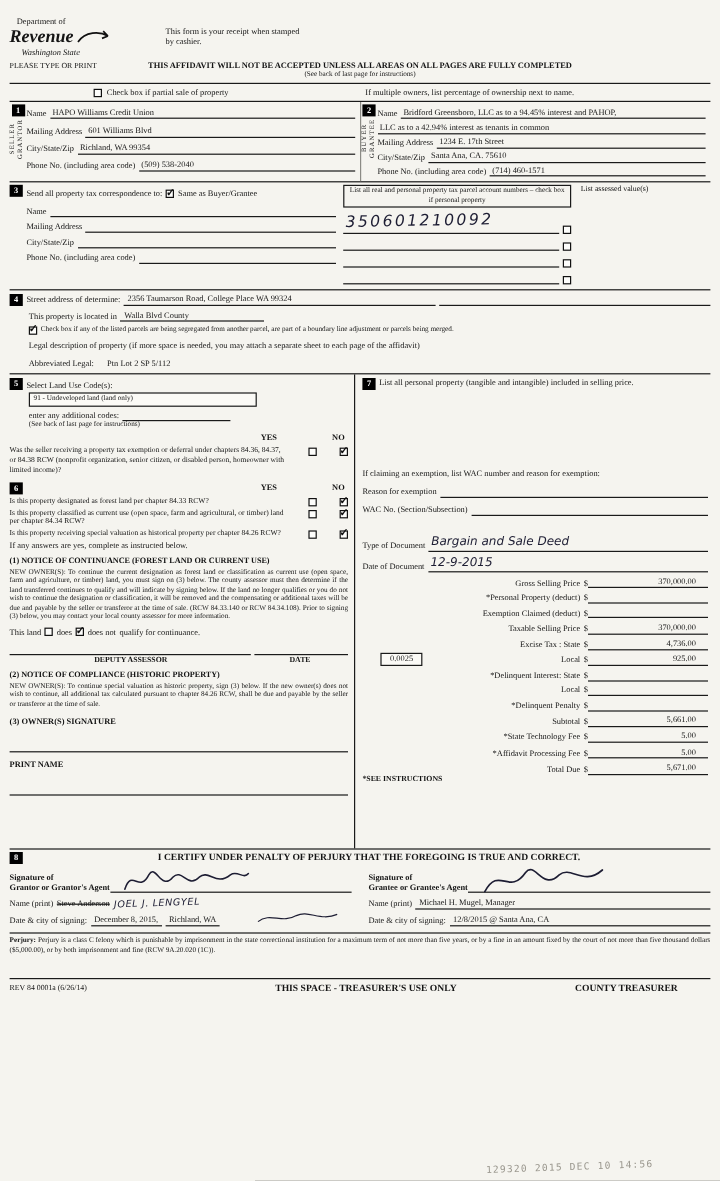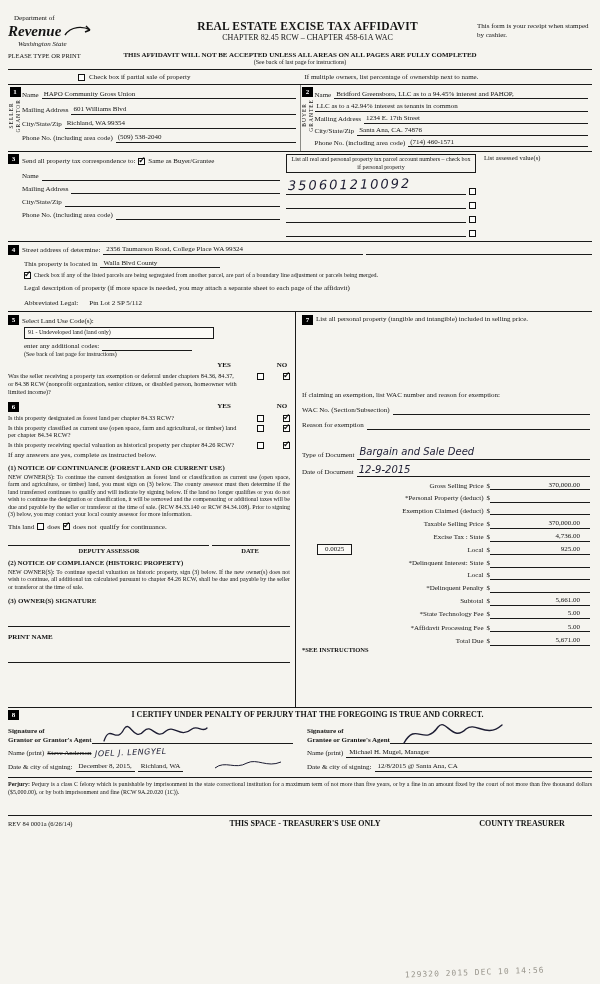--- a/index.html
+++ b/index.html
@@ -133,24 +133,20 @@
     <div class="logo">
       <div class="logo-top">Department of</div>
       <div class="logo-main">
         <span>Revenue</span>
         <svg width="30" height="15" viewBox="0 0 30 15">
           <path d="M2,11 C8,2 20,2 27,6 M27,6 l-4,-4 M27,6 l-5,2" stroke="#111" stroke-width="1.4" fill="none"></path>
         </svg>
       </div>
       <div class="logo-sub">Washington State</div>
     </div>
-    <div class="hdr-c">
-      <div class="title">REAL ESTATE EXCISE TAX AFFIDAVIT</div>
-      <div class="subtitle">CHAPTER 82.45 RCW – CHAPTER 458-61A WAC</div>
-    </div>
     <div class="hdr-r">This form is your receipt when stamped by cashier.</div>
   </div>
 
   <div class="warnrow">
     <span class="typeprint">PLEASE TYPE OR PRINT</span>
     <span class="warning">THIS AFFIDAVIT WILL NOT BE ACCEPTED UNLESS ALL AREAS ON ALL PAGES ARE FULLY COMPLETED</span>
   </div>
   <div class="seeback">(See back of last page for instructions)</div>
 
   <div class="hline mt2"></div>
@@ -166,21 +162,21 @@
     <div class="party">
       <div class="party-side">
         <div class="badge">1</div>
         <div class="vlabel">
           <span>SELLER</span><br><span>GRANTOR</span>
         </div>
       </div>
       <div class="party-fields">
         <div class="frow">
           <span class="lbl">Name</span>
-          <span class="fill">HAPO Community Gross Union</span>
+          <span class="fill">HAPO Williams Credit Union</span>
         </div>
         <div class="frow mt6">
           <span class="lbl">Mailing Address</span>
           <span class="fill">601 Williams Blvd</span>
         </div>
         <div class="frow mt4">
           <span class="lbl">City/State/Zip</span>
           <span class="fill">Richland, WA 99354</span>
         </div>
         <div class="frow mt4">
@@ -204,21 +200,21 @@
         </div>
         <div class="frow">
           <span class="fill">LLC as to a 42.94% interest as tenants in common</span>
         </div>
         <div class="frow mt2">
           <span class="lbl">Mailing Address</span>
           <span class="fill">1234 E. 17th Street</span>
         </div>
         <div class="frow mt2">
           <span class="lbl">City/State/Zip</span>
-          <span class="fill">Santa Ana, CA. 74876</span>
+          <span class="fill">Santa Ana, CA. 75610</span>
         </div>
         <div class="frow mt2">
           <span class="lbl">Phone No. (including area code)</span>
           <span class="fill">(714) 460-1571</span>
         </div>
       </div>
     </div>
   </div>
 
   <div class="sec3">
@@ -401,25 +397,25 @@
     </div>
 
     <div class="col-r">
       <div class="frow" style="margin-top:1px; align-items:flex-start">
         <div class="badge">7</div>
         <span>List all personal property (tangible and intangible) included in selling price.</span>
       </div>
 
       <div style="margin-top:66px">If claiming an exemption, list WAC number and reason for exemption:</div>
       <div class="frow mt6">
+        <span class="lbl">Reason for exemption</span>
+        <span class="fill"></span>
+      </div>
+      <div class="frow mt6">
         <span class="lbl">WAC No. (Section/Subsection)</span>
-        <span class="fill"></span>
-      </div>
-      <div class="frow mt6">
-        <span class="lbl">Reason for exemption</span>
         <span class="fill"></span>
       </div>
 
       <div class="frow" style="margin-top:16px">
         <span class="lbl">Type of Document</span>
         <span class="fill"><span class="hand" style="font-size:10px">Bargain and Sale Deed</span></span>
       </div>
       <div class="frow mt4">
         <span class="lbl">Date of Document</span>
         <span class="fill c"><span class="hand" style="font-size:10px">12-9-2015</span></span>

